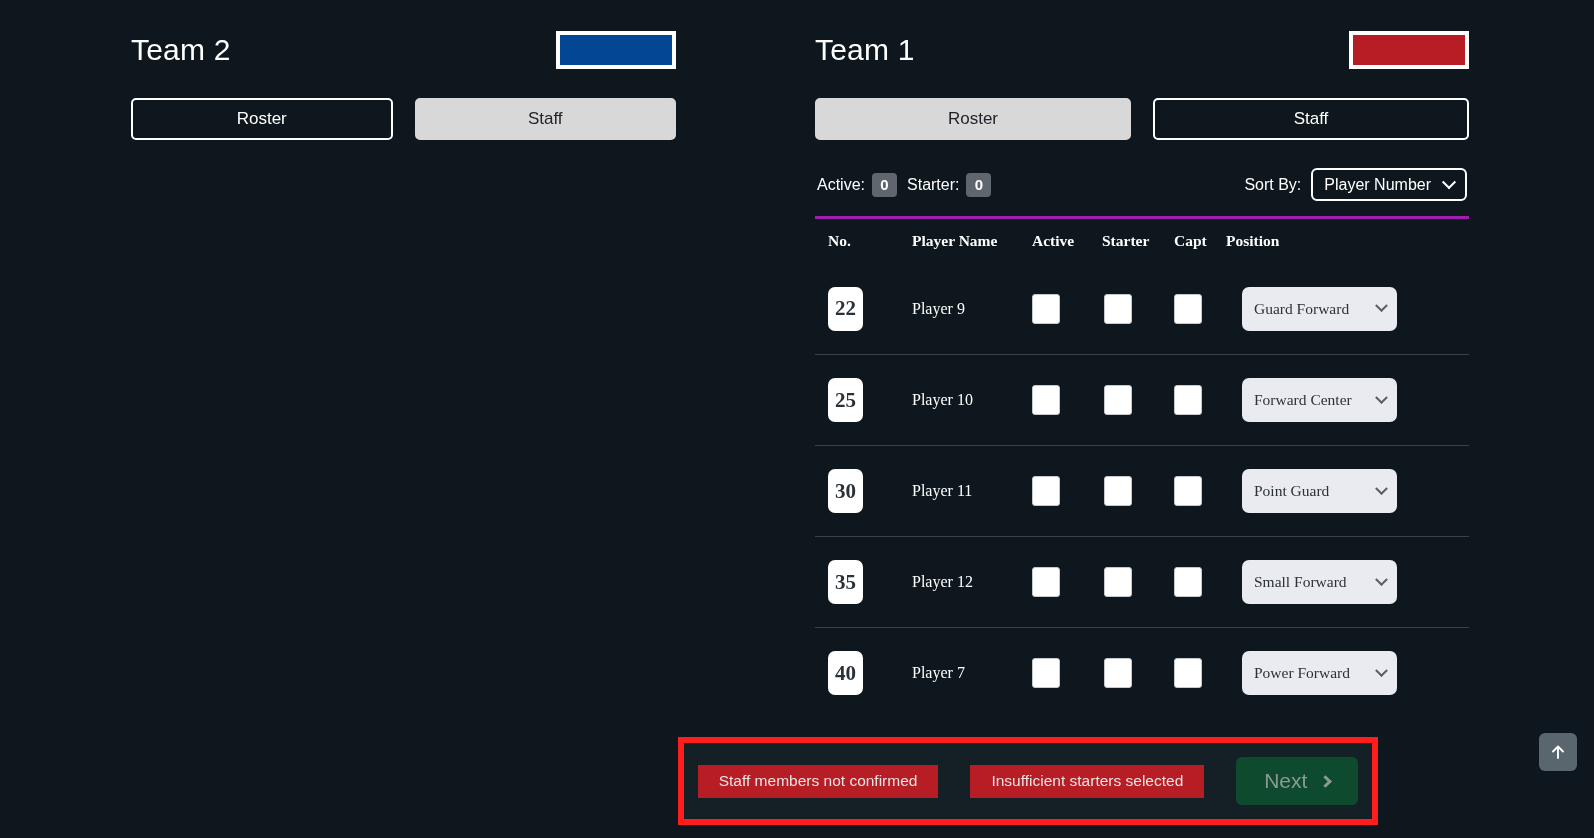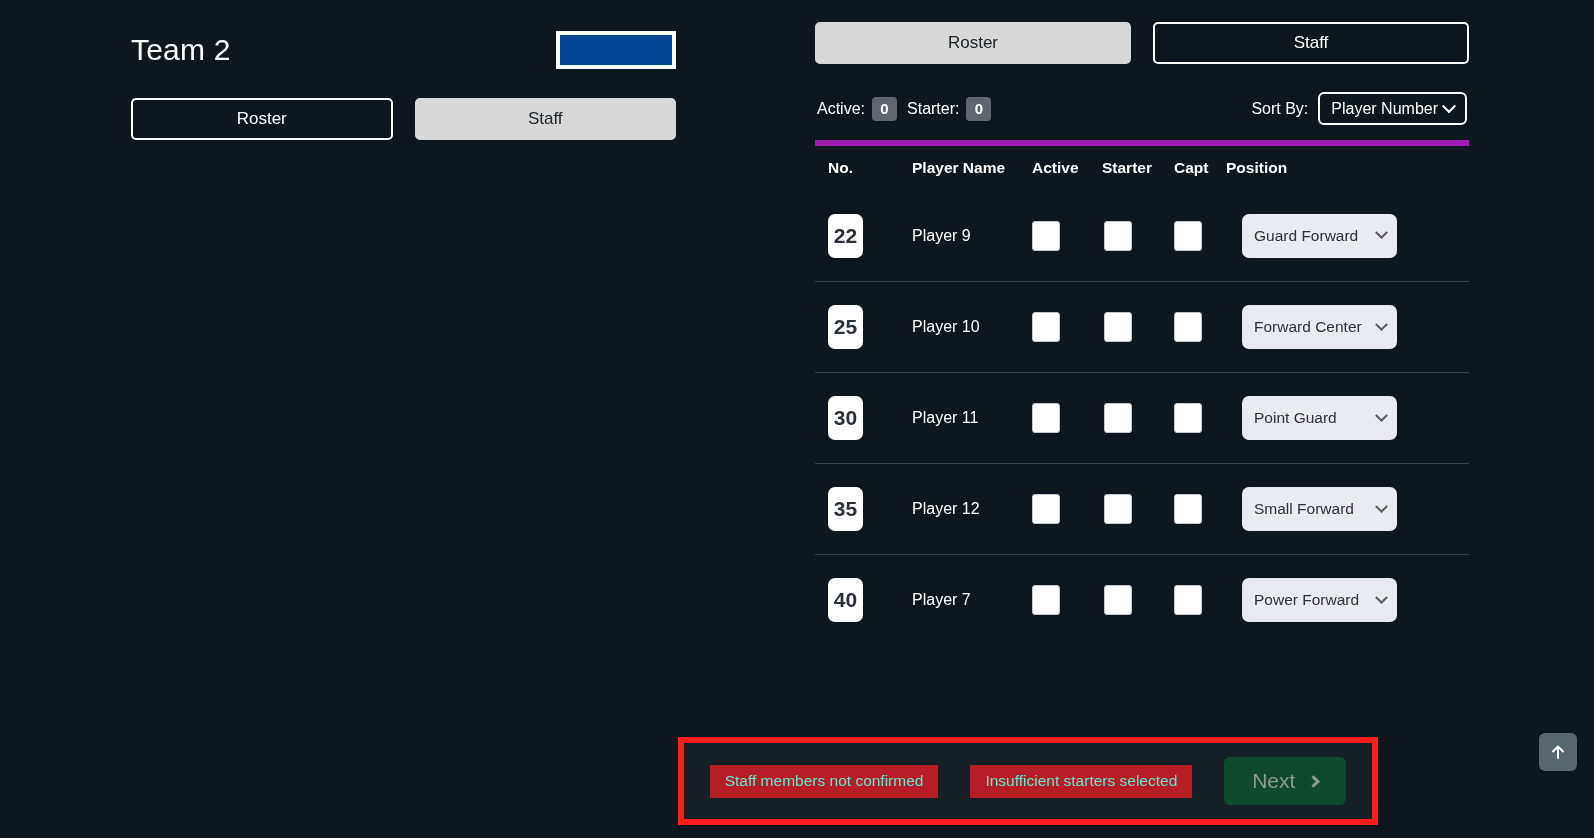--- a/index.html
+++ b/index.html
@@ -137,37 +137,38 @@
   .sort-select {
     border: 2px solid #ffffff;
     border-radius: 6px;
     background: #0d171d;
     color: #ffffff;
     height: 33px;
     padding: 0 11px;
     font-size: 16px;
     display: flex;
     align-items: center;
-    gap: 6px;
+    gap: 13px;
     cursor: pointer;
     user-select: none;
   }
   .chev {
     display: inline-block;
     width: 10px;
     height: 10px;
     border-right: 2px solid currentColor;
     border-bottom: 2px solid currentColor;
     transform: rotate(45deg) translate(-2px,-2px);
   }
 
   
   .roster-table {
     margin-top: 15px;
-    border-top: 6px solid #a21caf;
+    border-top: 3px solid #a21caf;
+    font-family: Liberation Serif, serif;
   }
   .thead {
     display: flex;
     align-items: center;
     height: 44px;
     color: #ffffff;
     font-size: 15.5px;
     font-weight: bold;
   }
   .trow {
@@ -252,26 +253,26 @@
     height: 88px;
     border: 6px solid #ff1d1d;
     background: #151f26;
     display: flex;
     align-items: center;
     justify-content: center;
     gap: 32px;
   }
   .alert-chip {
     background: #b61d24;
-    color: #5eead4;
+    color: #e5e5e5;
     font-size: 15.5px;
     height: 33px;
     display: flex;
     align-items: center;
-    padding: 0 15px;
+    padding: 0 21px;
     white-space: nowrap;
   }
   .next-btn {
     background: #0d4a2e;
     color: #8c9a93;
     border-radius: 6px;
     height: 48px;
     min-width: 122px;
     font-size: 21px;
     display: flex;
@@ -329,20 +330,26 @@
         </div>
       </div>
 
       <div></div>
     </div>
   </div>
 
   <div class="panel panel-right">
     <div class="panel-inner">
 
+      <div class="team-header">
+        <div class="team-title">Team 1</div>
+        <div class="color-swatch-frame">
+          <div class="color-swatch" id="sw1" style="background: rgb(182, 29, 36);"></div>
+        </div>
+      </div>
 
       <div class="tabs">
         <div class="tab active">
           <span>Roster</span>
         </div>
         <div class="tab inactive">
           <span>Staff</span>
         </div>
       </div>
 

